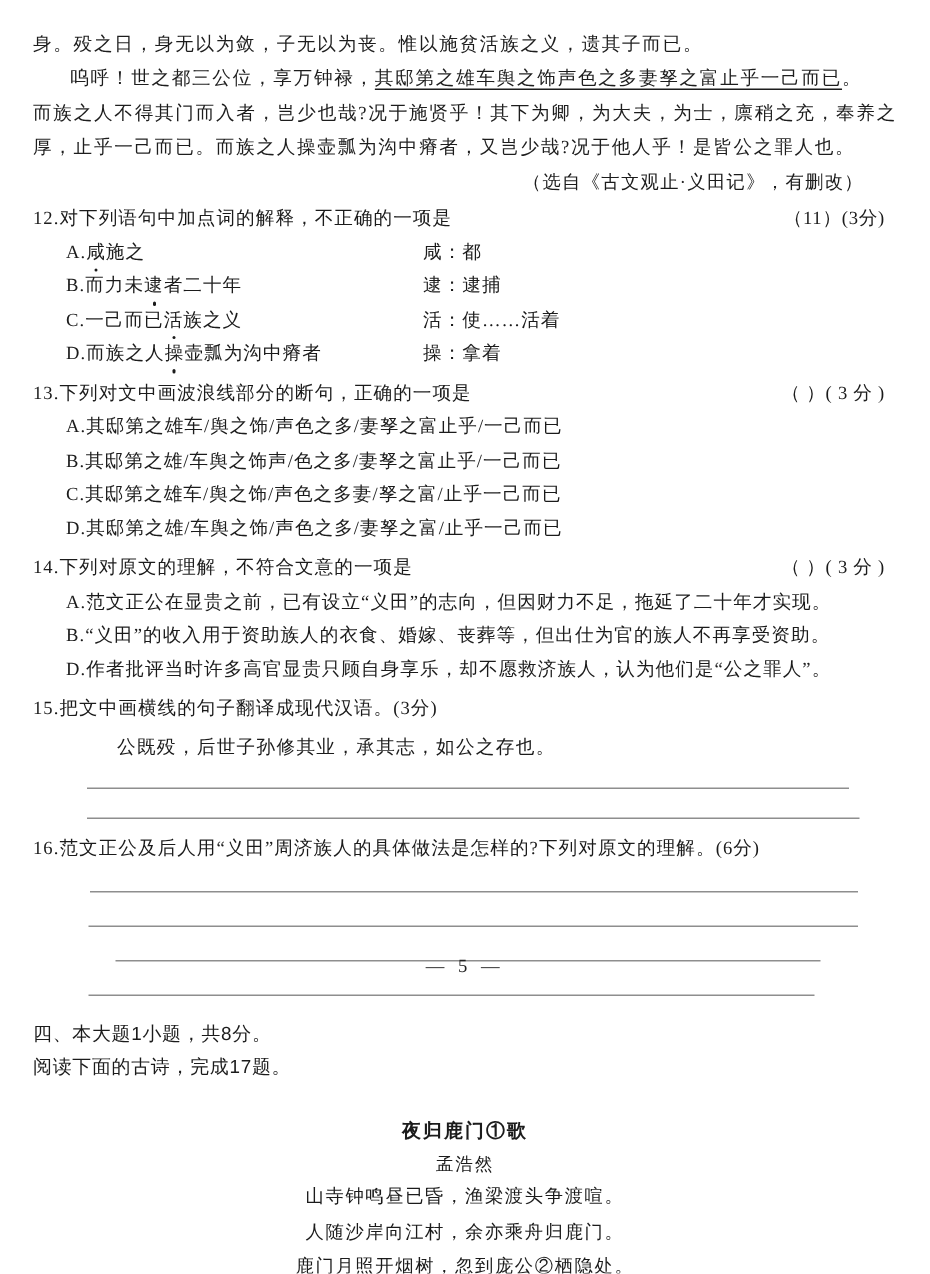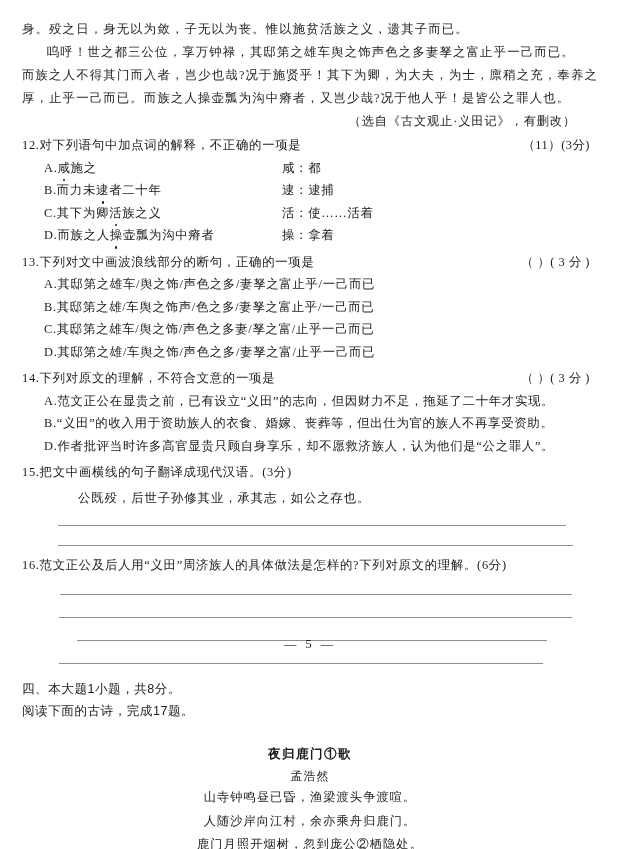--- a/index.html
+++ b/index.html
@@ -29,20 +29,21 @@
     line-height: 23px;
     letter-spacing: 1.15px;
     text-align: justify;
     color: #1d1d1d;
   }
   .passage p {
     margin: 0;
   }
   .indent2 { text-indent: 2em; }
   .wavy {
+    text-decoration: underline;
     text-decoration-skip-ink: none;
     text-underline-offset: 2.5px;
   }
   .source-line {
     margin-top: 3px;
     font-size: 12.2px;
     letter-spacing: .9px;
     text-align: right;
     padding-right: 22px;
   }
@@ -170,21 +171,21 @@
       <span class="ot"><span>A.</span><span class="dotted">咸</span><span>施之</span></span>
       <span class="og"><span>咸</span><span>：都</span></span>
     </div>
 
     <div class="opt-row">
       <span class="ot"><span>B.</span><span>而力未</span><span class="dotted">逮</span><span>者二十年</span></span>
       <span class="og"><span>逮</span><span>：逮捕</span></span>
     </div>
 
     <div class="opt-row">
-      <span class="ot"><span>C.</span><span>其下为卿</span><span class="dotted">活</span><span>族之义</span></span>
+      <span class="ot"><span>C.</span><span>一己而已</span><span class="dotted">活</span><span>族之义</span></span>
       <span class="og"><span>活</span><span>：使……活着</span></span>
     </div>
 
     <div class="opt-row">
       <span class="ot"><span>D.</span><span>而族之人</span><span class="dotted">操</span><span>壶瓢为沟中瘠者</span></span>
       <span class="og"><span>操</span><span>：拿着</span></span>
     </div>
   </div>
 
   <div class="q">

